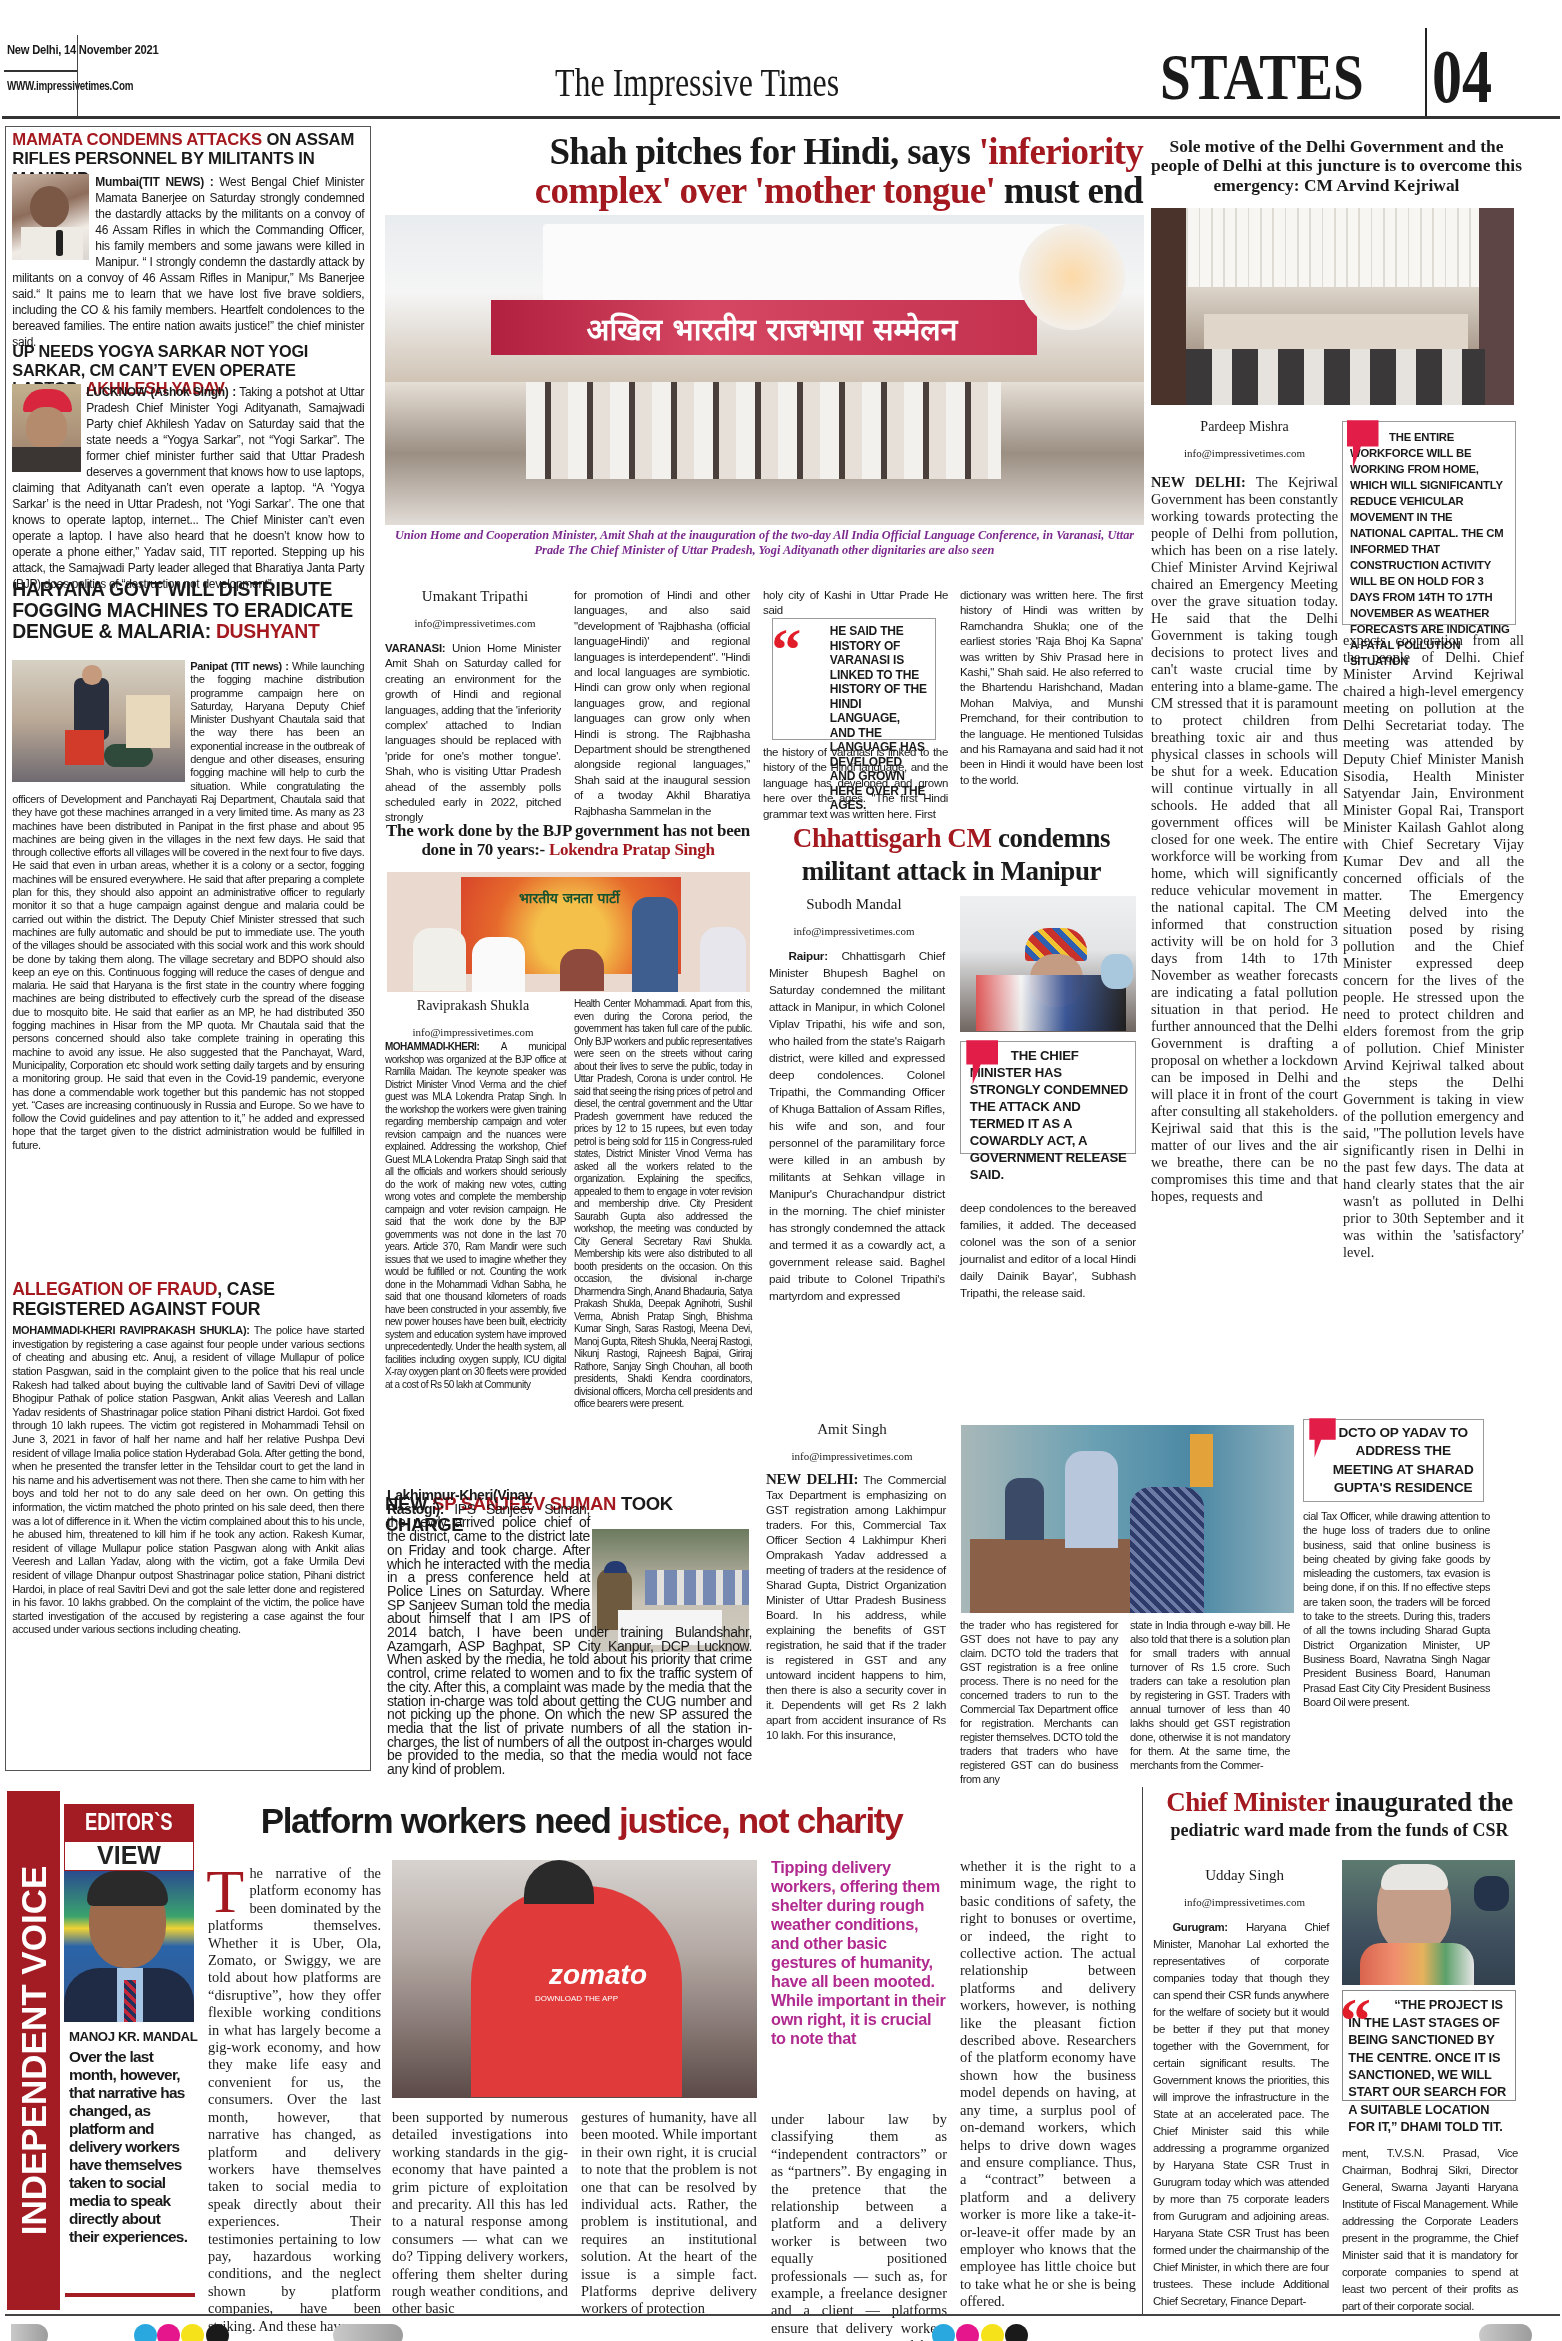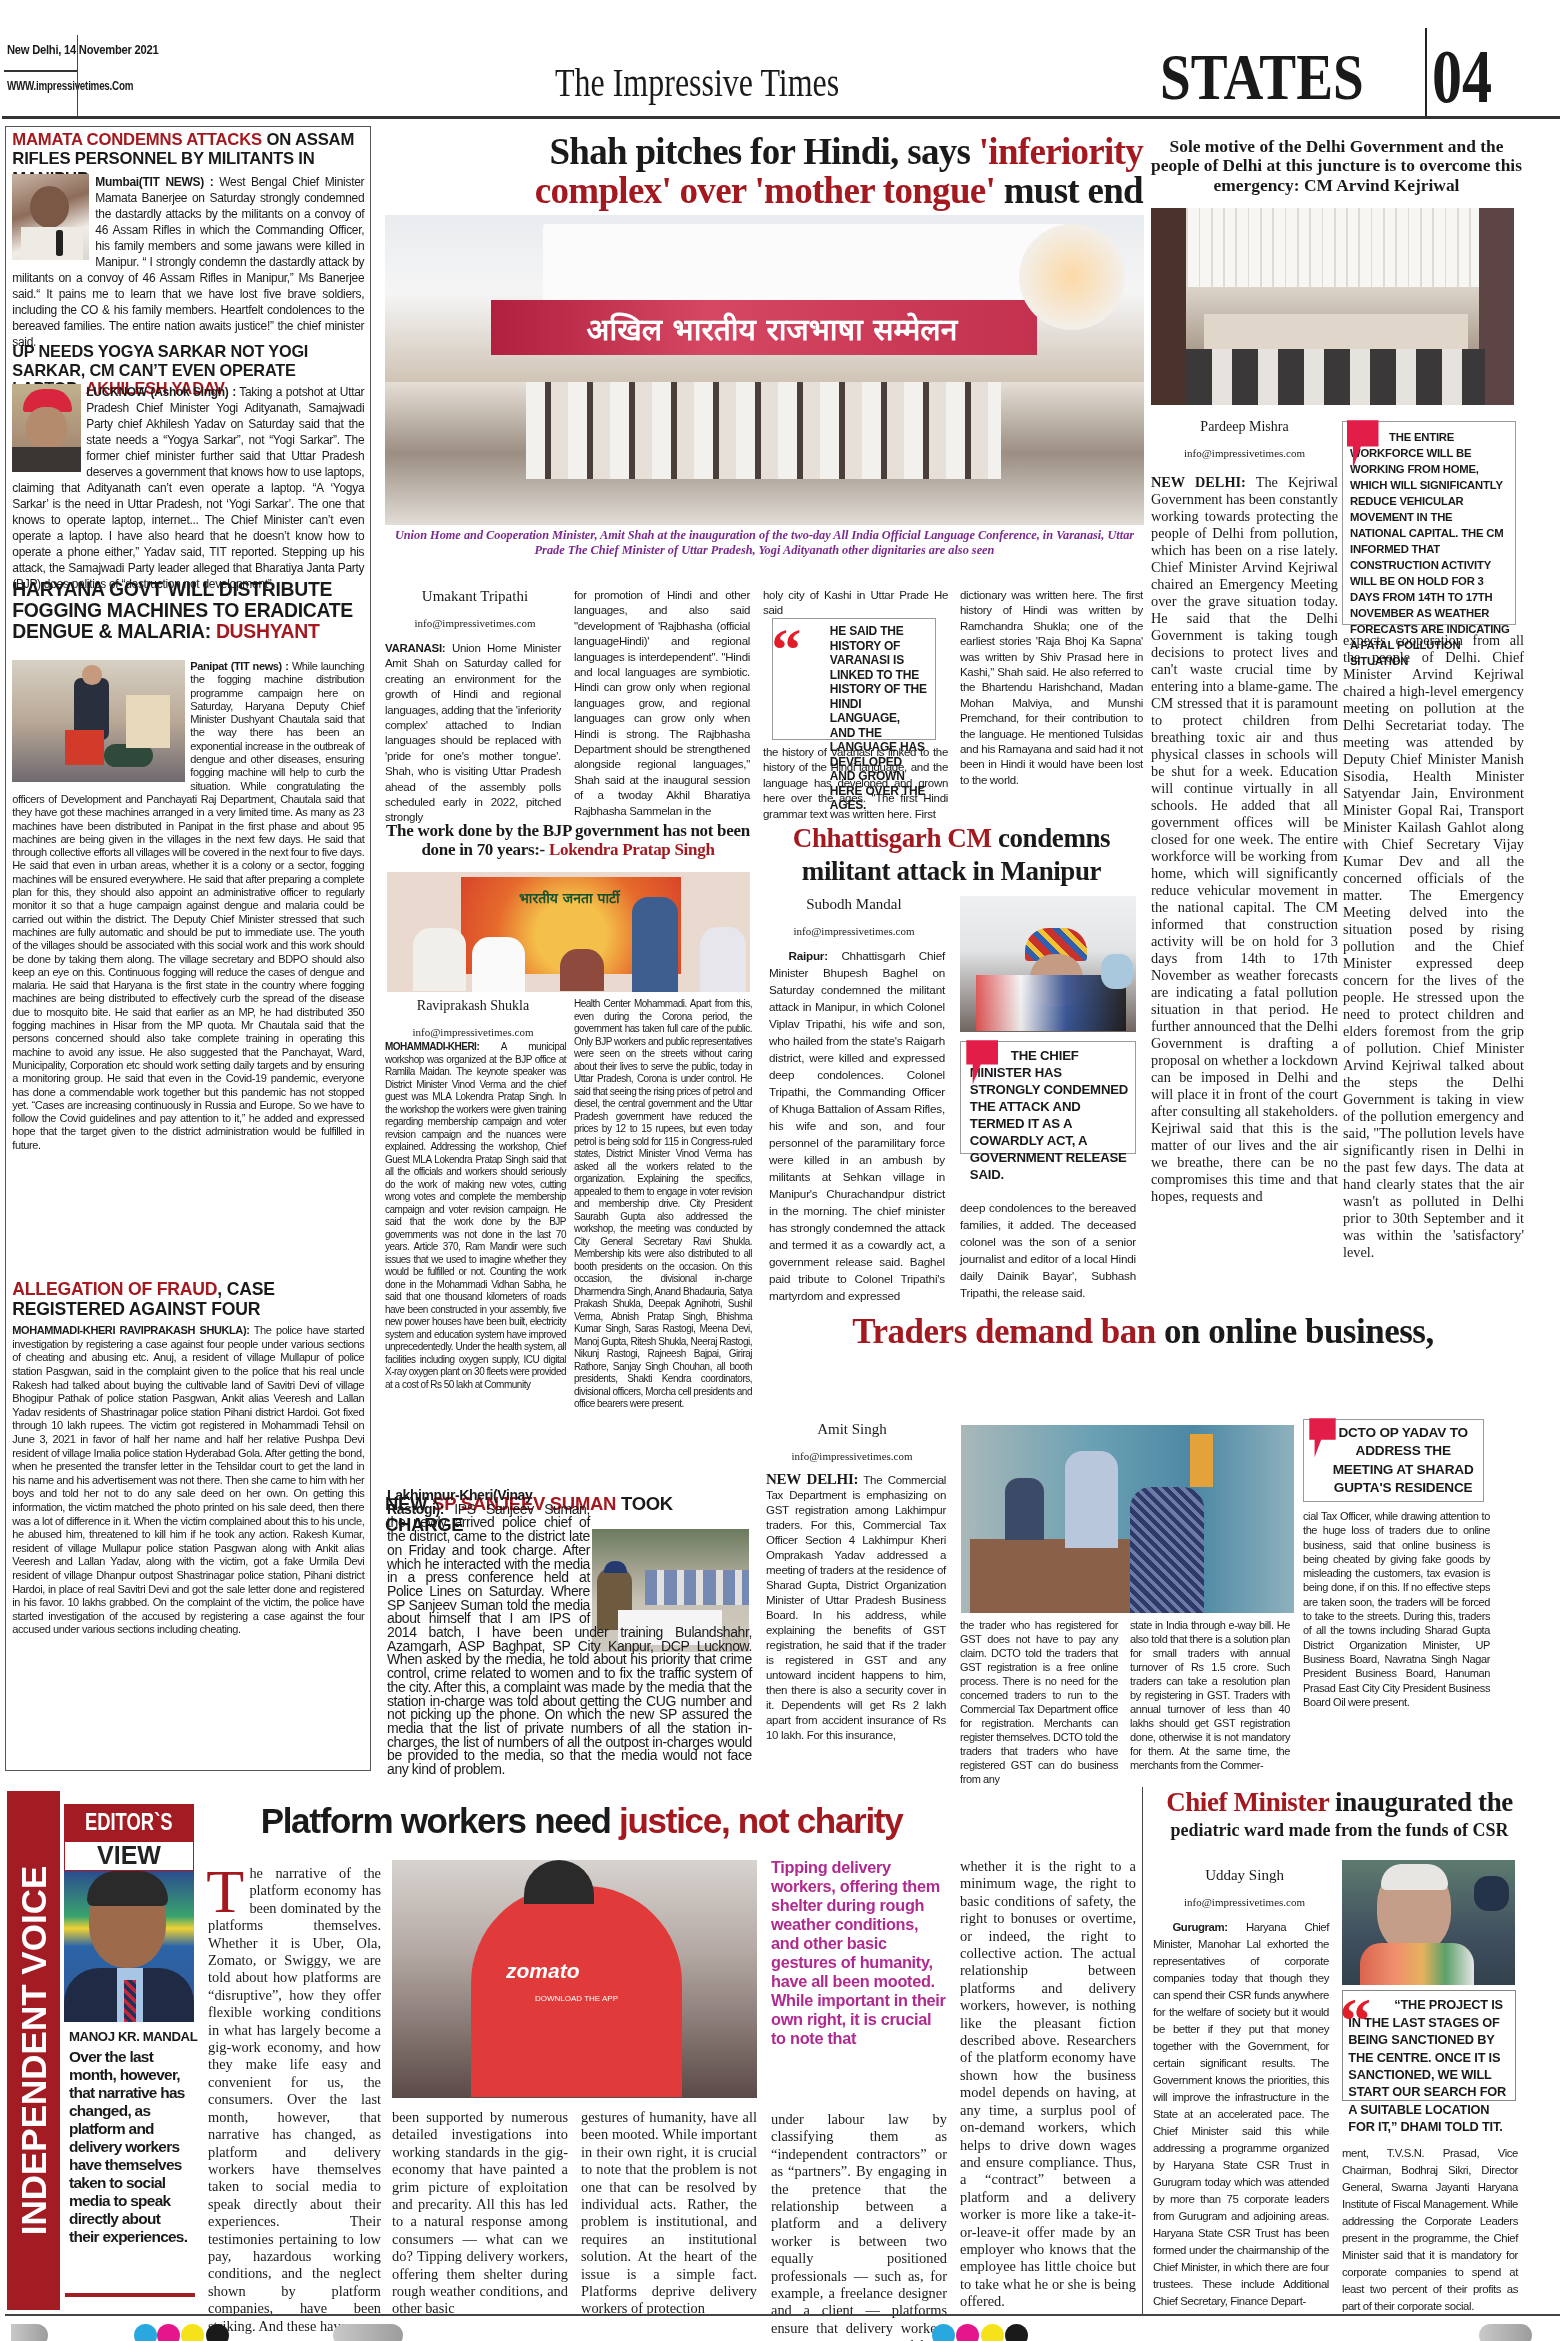--- a/index.html
+++ b/index.html
@@ -195,21 +195,20 @@
 <div class="quote" style="left:1342px;top:421px;width:174px;height:204px;font-size:11.3px;line-height:16px;padding:7px 5.3px 5.3px 7px">
   <div class="flag" style="left:3.5px;top:-1.8px;width:32px;height:48px"></div>
   <div style="text-indent:39px">The entire workforce will be working from home, which will significantly reduce vehicular movement in the national capital. The CM informed that construction activity will be on hold for 3 days from 14th to 17th November as weather forecasts are indicating a fatal pollution situation</div>
 </div>
 <div class="abs" style="left:1151px;top:474px;width:187px;font-family:'Liberation Serif',serif;font-size:14.3px;line-height:17px;text-align:justify">
   <b>NEW DELHI:</b><span> The Kejriwal Government has been constantly working towards protecting the people of Delhi from pollution, which has been on a rise lately. Chief Minister Arvind Kejriwal chaired an Emergency Meeting over the grave situation today. He said that the Delhi Government is taking tough decisions to protect lives and can't waste crucial time by entering into a blame-game. The CM stressed that it is paramount to protect children from breathing toxic air and thus physical classes in schools will be shut for a week. Education will continue virtually in all schools. He added that all government offices will be closed for one week. The entire workforce will be working from home, which will significantly reduce vehicular movement in the national capital. The CM informed that construction activity will be on hold for 3 days from 14th to 17th November as weather forecasts are indicating a fatal pollution situation in that period. He further announced that the Delhi Government is drafting a proposal on whether a lockdown can be imposed in Delhi and will place it in front of the court after consulting all stakeholders. Kejriwal said that this is the matter of our lives and the air we breathe, there can be no compromises this time and that hopes, requests and</span>
 </div>
 <div class="abs" style="left:1343px;top:632px;width:181px;font-family:'Liberation Serif',serif;font-size:14.3px;line-height:17px;text-align:justify">expects cooperation from all the people of Delhi. Chief Minister Arvind Kejriwal chaired a high-level emergency meeting on pollution at the Delhi Secretariat today. The meeting was attended by Deputy Chief Minister Manish Sisodia, Health Minister Satyendar Jain, Environment Minister Gopal Rai, Transport Minister Kailash Gahlot along with Chief Secretary Vijay Kumar Dev and all the concerned officials of the matter. The Emergency Meeting delved into the situation posed by rising pollution and the Chief Minister expressed deep concern for the lives of the people. He stressed upon the need to protect children and elders foremost from the grip of pollution. Chief Minister Arvind Kejriwal talked about the steps the Delhi Government is taking in view of the pollution emergency and said, "The pollution levels have significantly risen in Delhi in the past few days. The data at hand clearly states that the air wasn't as polluted in Delhi prior to 30th September and it was within the 'satisfactory' level.</div>
 
 <div class="abs serif" style="left:762px;top:1312px;width:762px;text-align:center;font-weight:bold;font-size:35px;line-height:39px;letter-spacing:-0.5px">
-  <div><span class="red">Traders demand ban</span><span> on online business,</span></div>
 </div>
 <div class="abs byline" style="left:764px;top:1421px;width:176px">
   <span class="nm">Amit Singh</span>
   <span class="em">info@impressivetimes.com</span>
 </div>
 <div class="abs body-sm" style="left:766px;top:1472px;width:180px;font-size:11.5px;line-height:15px">
   <span style="font-family:'Liberation Serif',serif;font-size:15px;font-weight:bold">NEW DELHI:</span><span> The Commercial Tax Department is emphasizing on GST registration among Lakhimpur traders. For this, Commercial Tax Officer Section 4 Lakhimpur Kheri Omprakash Yadav addressed a meeting of traders at the residence of Sharad Gupta, District Organization Minister of Uttar Pradesh Business Board. In his address, while explaining the benefits of GST registration, he said that if the trader is registered in GST and any untoward incident happens to him, then there is also a security cover in it. Dependents will get Rs 2 lakh apart from accident insurance of Rs 10 lakh. For this insurance,</span>
 </div>
 <div class="photo" style="left:961px;top:1425px;width:333px;height:188px;background:linear-gradient(90deg,#a9b8b9 0%,#6aa0b3 40%,#4c88a4 70%,#8fb1be 100%)">
   <div style="position:absolute;left:8.8px;top:114px;width:176px;height:74px;background:#8a6048"></div>
@@ -250,21 +249,21 @@
   <span>Platform workers need </span><span class="red">justice, not charity</span>
 </div>
 
 <div class="abs" style="left:208px;top:1865px;width:173px;font-family:'Liberation Serif',serif;font-size:14.4px;line-height:17.4px;text-align:justify">
   <span class="red" style="float:left;font-size:62px;line-height:49px;margin:1.8px 5.3px 0 -1.8px;font-family:'Liberation Serif',serif">T</span><span>he narrative of the platform economy has been dominated by the platforms themselves. Whether it is Uber, Ola, Zomato, or Swiggy, we are told about how platforms are “disruptive”, how they offer flexible working conditions in what has largely become a gig-work economy, and how they make life easy and convenient for us, the consumers. Over the last month, however, that narrative has changed, as platform and delivery workers have themselves taken to social media to speak directly about their experiences. Their testimonies pertaining to low pay, hazardous working conditions, and the neglect shown by platform companies, have been striking. And these have</span>
 </div>
 
 <div class="photo" style="left:392px;top:1860px;width:365px;height:238px;background:linear-gradient(180deg,#d7d3cf 0%,#b3a7a2 40%,#5b4a47 100%)">
   <div style="position:absolute;left:79px;top:26.4px;width:211px;height:211px;border-radius:97px 97px 0 0;background:#e13a3a"></div>
   <div style="position:absolute;left:132px;top:0;width:70px;height:44px;border-radius:35px 35px 0 0;background:#2a2a2a"></div>
-  <div style="position:absolute;left:114px;top:99px;width:141px;text-align:left;color:#fff;font-weight:bold;font-size:21px;font-style:italic">zomato</div>
+  <div style="position:absolute;left:114px;top:99px;width:141px;text-align:right;color:#fff;font-weight:bold;font-size:28px;font-style:italic">zomato</div>
   <div style="position:absolute;left:114px;top:134px;width:141px;text-align:center;color:#fff;font-size:8px">DOWNLOAD THE APP</div>
 </div>
 
 <div class="abs" style="left:392px;top:2109px;width:176px;font-family:'Liberation Serif',serif;font-size:14.4px;line-height:17.4px;text-align:justify">been supported by numerous detailed investigations into working standards in the gig-economy that have painted a grim picture of exploitation and precarity. All this has led to a natural response among consumers — what can we do? Tipping delivery workers, offering them shelter during rough weather conditions, and other basic</div>
 <div class="abs" style="left:581px;top:2109px;width:176px;font-family:'Liberation Serif',serif;font-size:14.4px;line-height:17.4px;text-align:justify">gestures of humanity, have all been mooted. While important in their own right, it is crucial to note that the problem is not one that can be resolved by individual acts. Rather, the problem is institutional, and requires an institutional solution. At the heart of the issue is a simple fact. Platforms deprive delivery workers of protection</div>
 <div class="abs" style="left:771px;top:1858px;width:176px;font-weight:bold;font-size:16.3px;line-height:19px;color:#b02a8f;letter-spacing:-0.3px">Tipping delivery workers, offering them shelter during rough weather conditions, and other basic gestures of humanity, have all been mooted. While important in their own right, it is crucial to note that</div>
 <div class="abs" style="left:771px;top:2111px;width:176px;font-family:'Liberation Serif',serif;font-size:14.4px;line-height:17.4px;text-align:justify">under labour law by classifying them as “independent contractors” or as “partners”. By engaging in the pretence that the relationship between a platform and a delivery worker is between two equally positioned professionals — such as, for example, a freelance designer and a client — platforms ensure that delivery workers cannot access any labour rights,</div>
 <div class="abs" style="left:960px;top:1858px;width:176px;font-family:'Liberation Serif',serif;font-size:14.4px;line-height:17.4px;text-align:justify">whether it is the right to a minimum wage, the right to basic conditions of safety, the right to bonuses or overtime, or indeed, the right to collective action. The actual relationship between platforms and delivery workers, however, is nothing like the pleasant fiction described above. Researchers of the platform economy have shown how the business model depends on having, at any time, a surplus pool of on-demand workers, which helps to drive down wages and ensure compliance. Thus, a “contract” between a platform and a delivery worker is more like a take-it-or-leave-it offer made by an employer who knows that the employee has little choice but to take what he or she is being offered.</div>
 <div class="abs" style="left:1142px;top:1787px;width:1.3px;height:528px;background:#444"></div>
 

